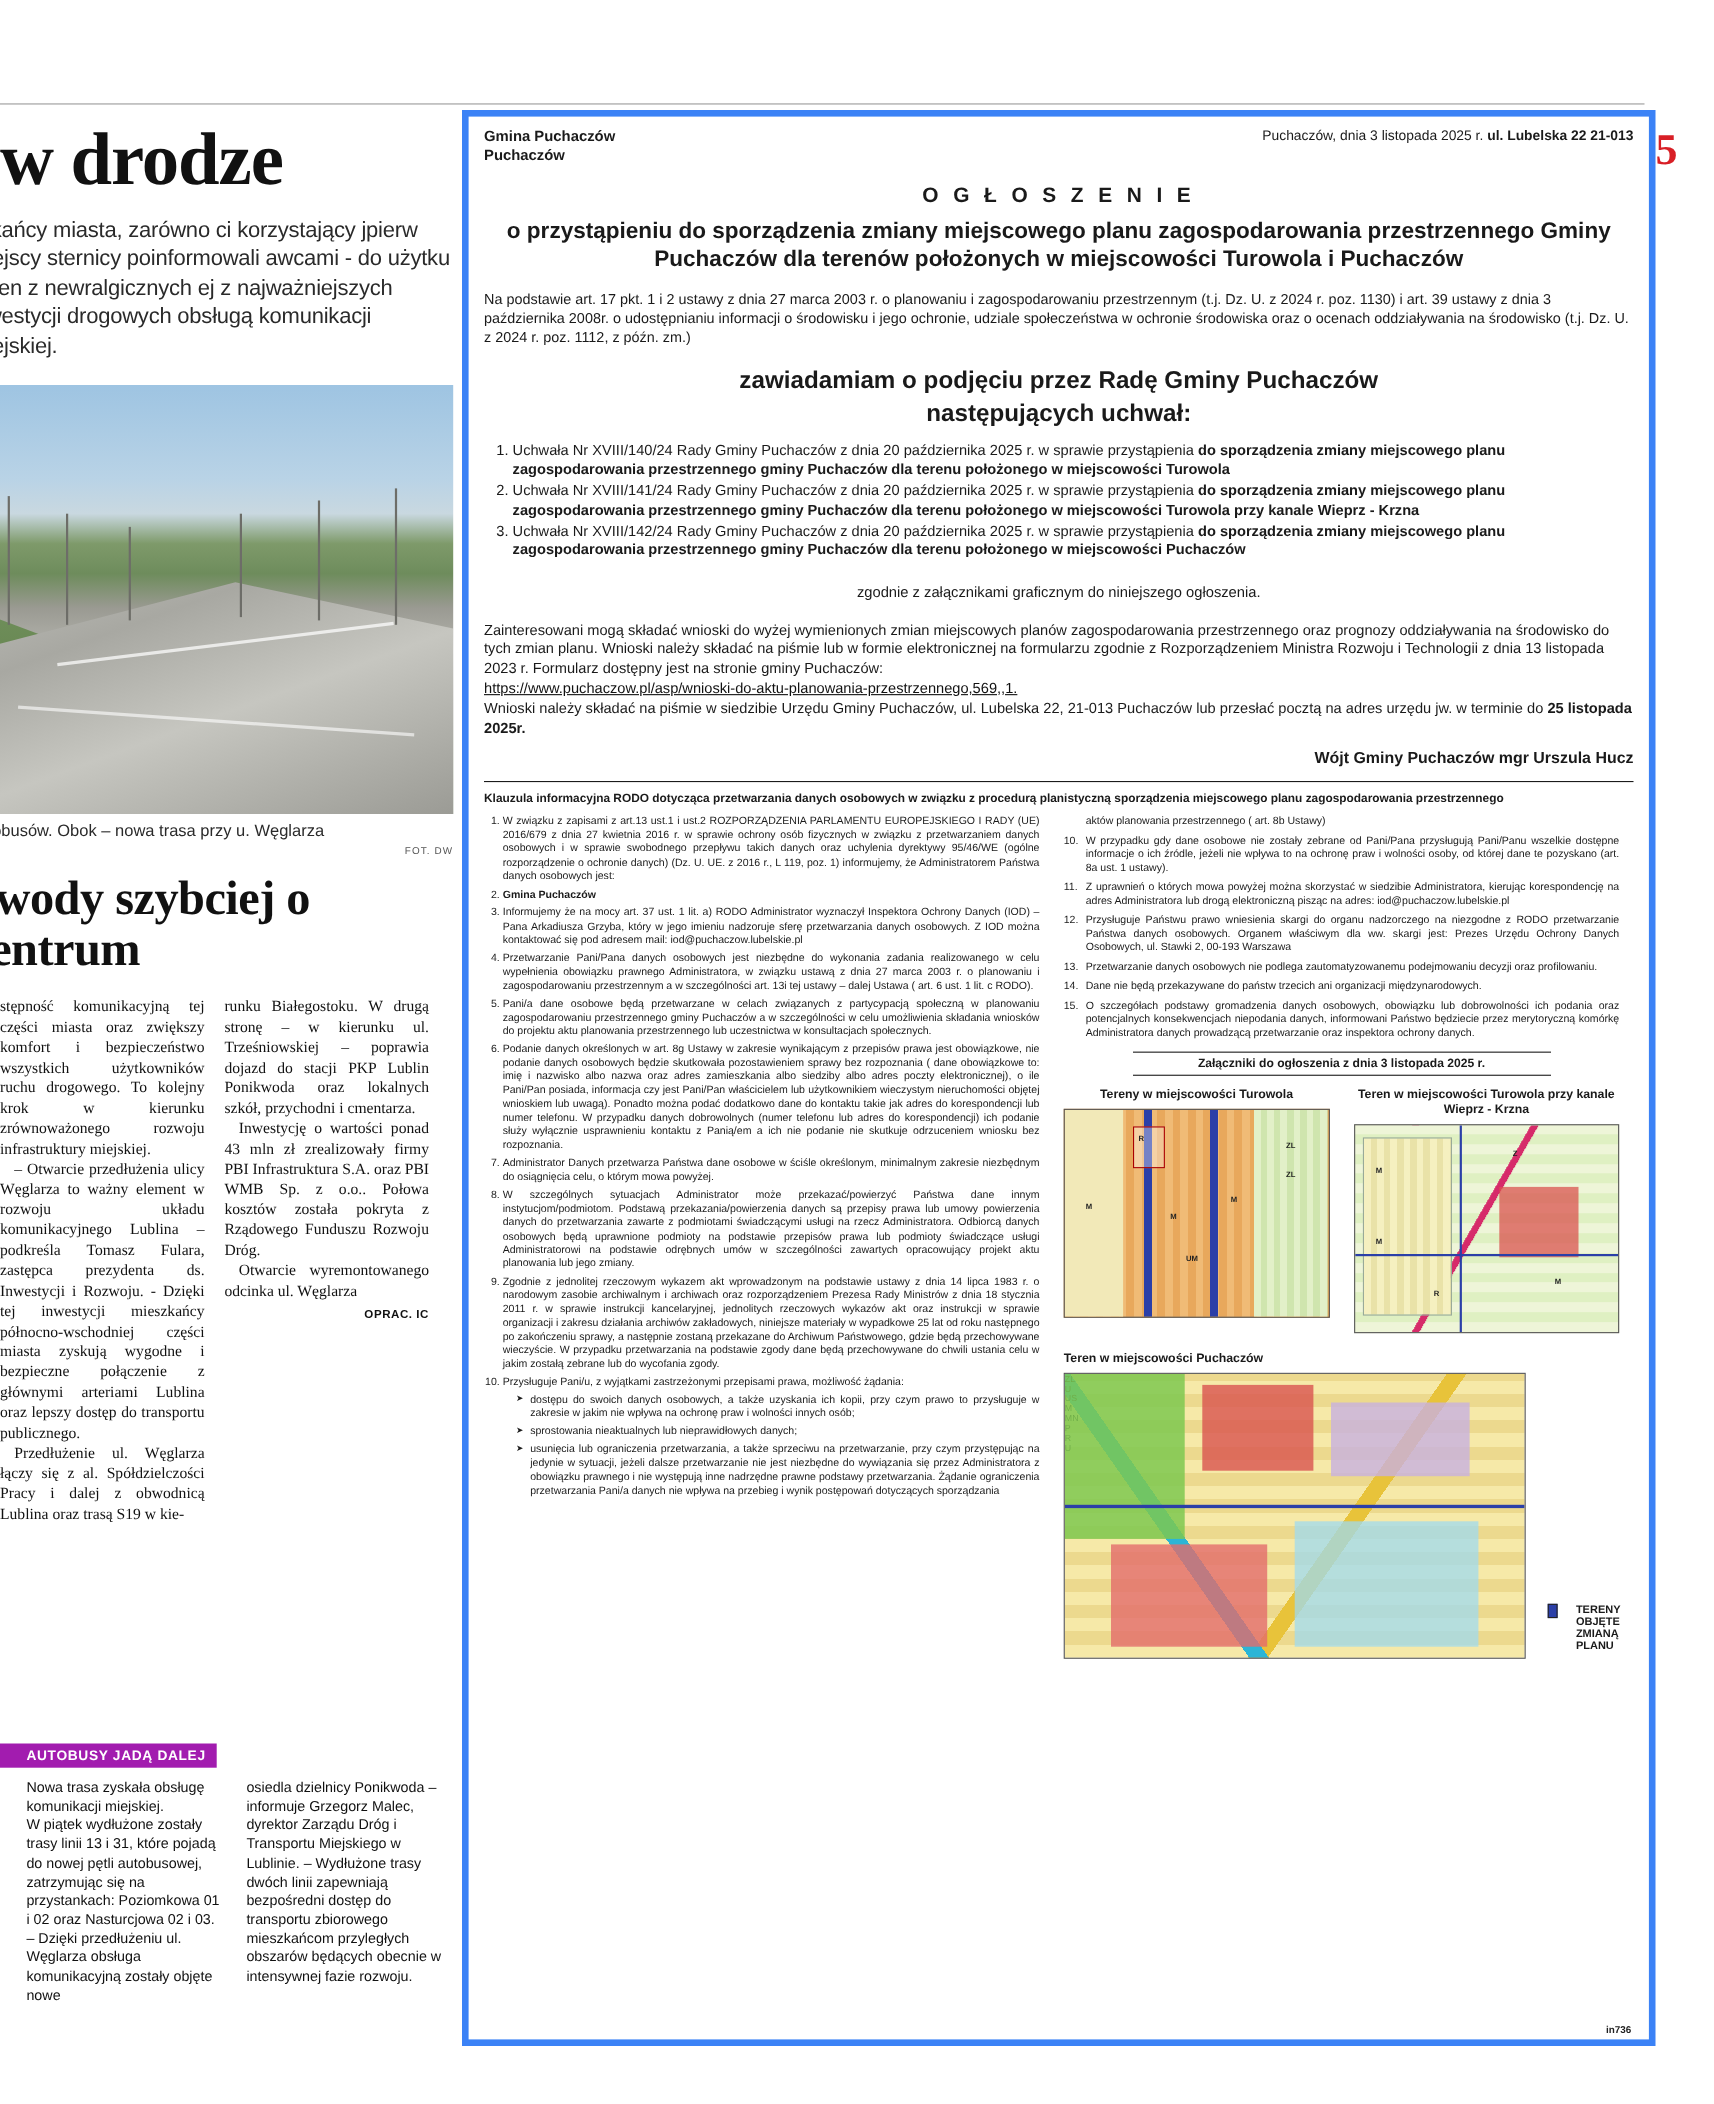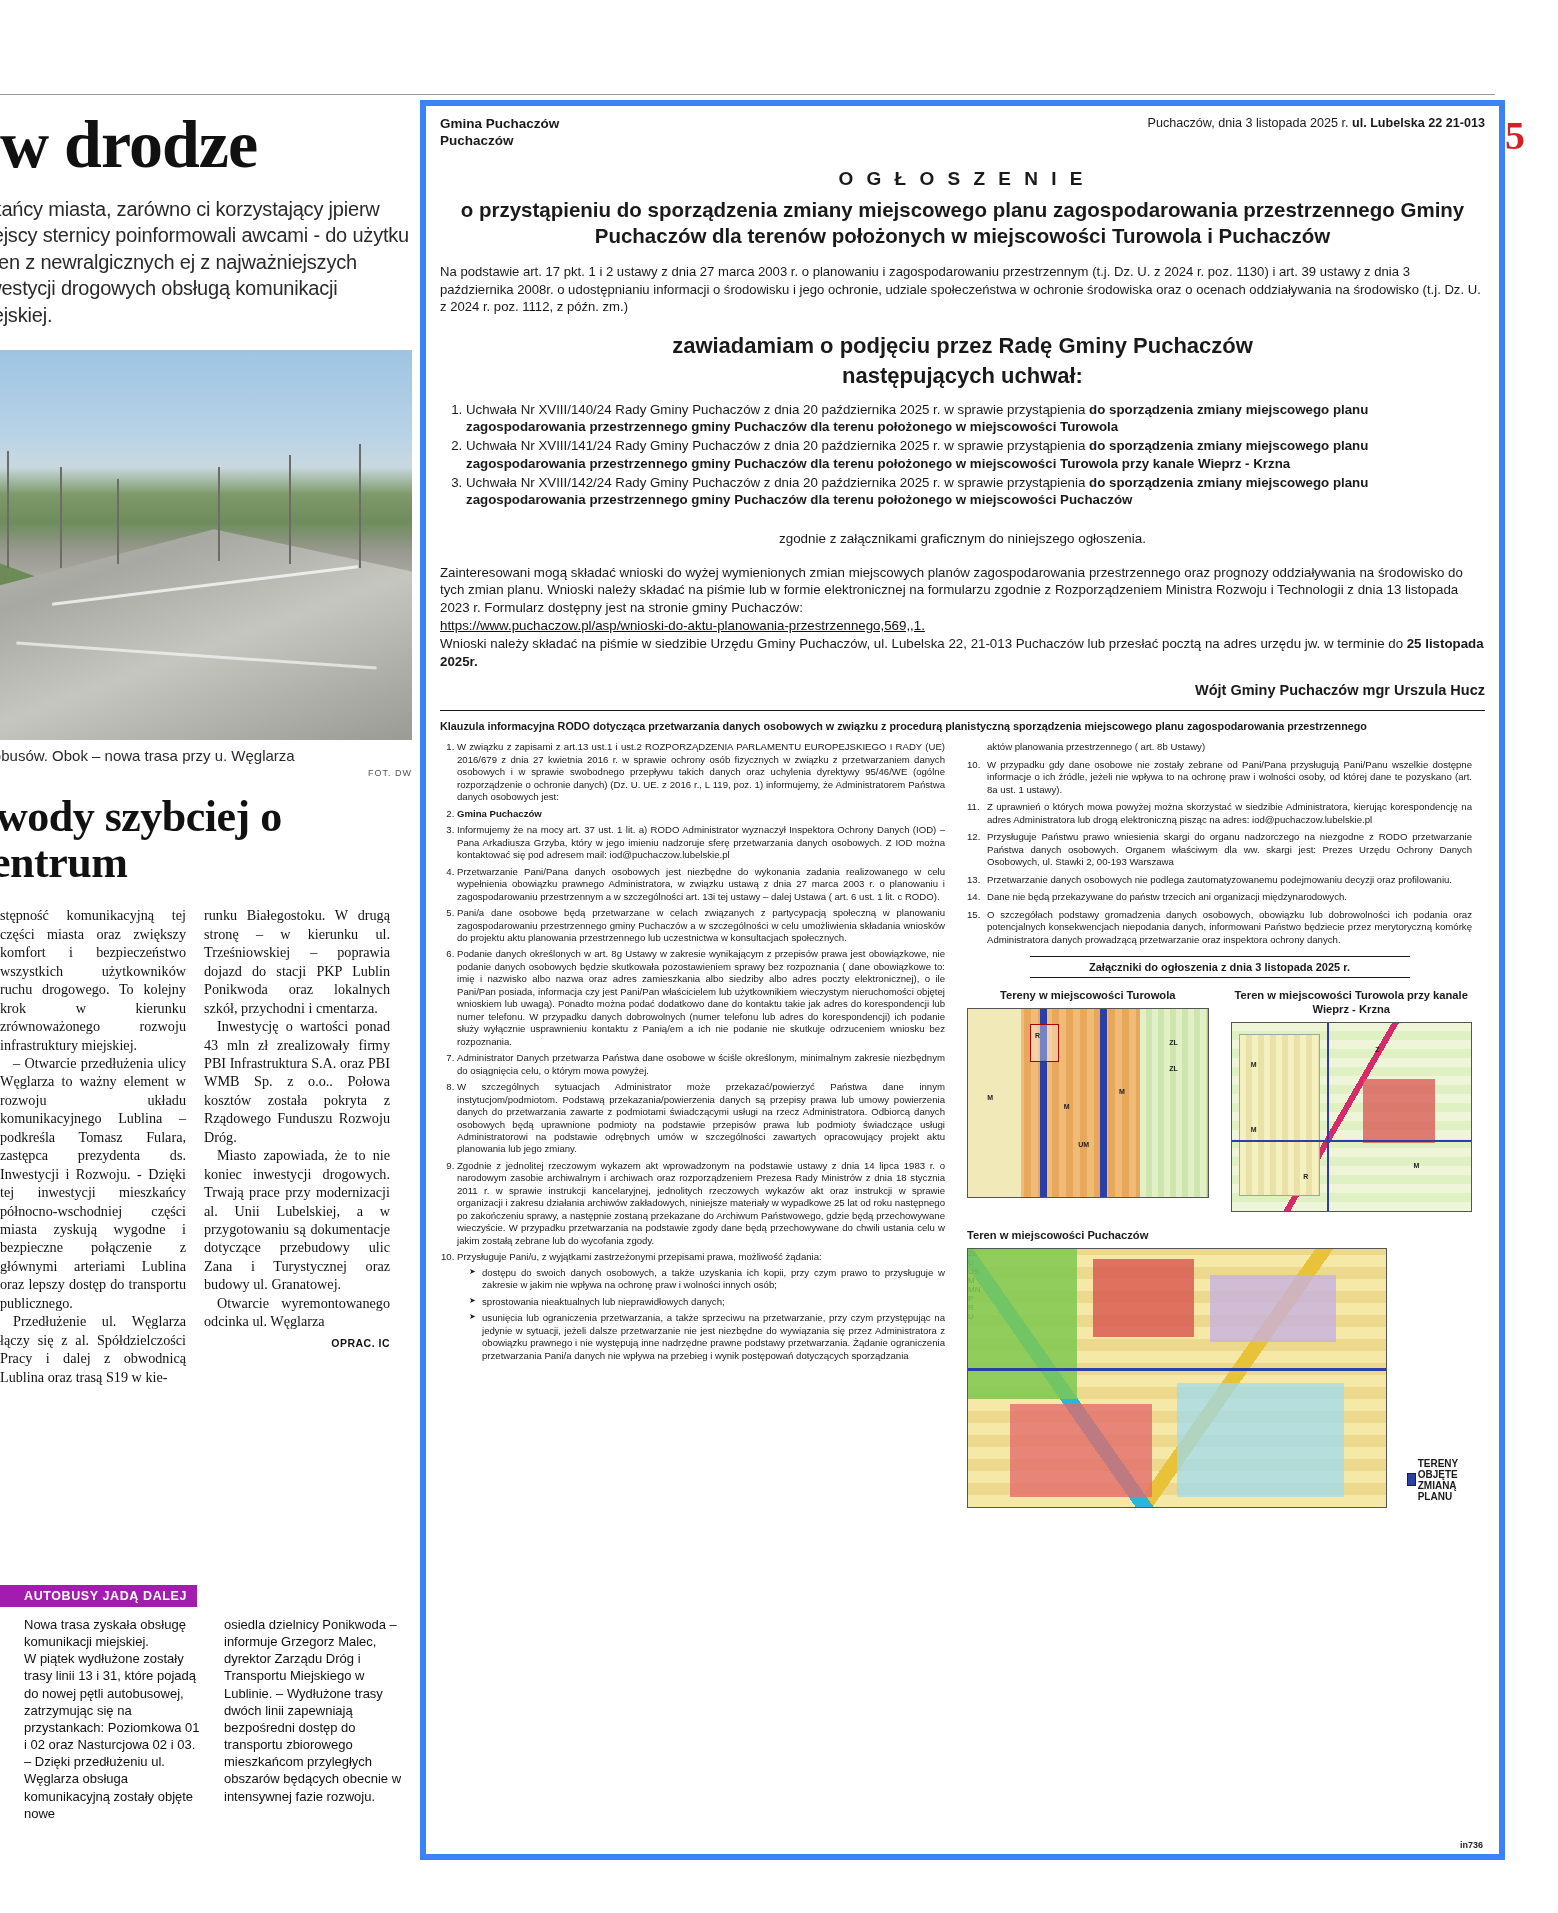--- a/index.html
+++ b/index.html
@@ -263,21 +263,21 @@
     font-size: 7px; font-weight: 700; color: #222;
   }
   .map-big {
     width: 420px; height: 260px; border: 1px solid #555;
     position: relative; overflow: hidden; background: #efe9d6;
   }
   .map3-wrap { margin-top: 16px; display: flex; gap: 20px; align-items: flex-start; }
   .legend {
     font-family: "Liberation Sans", sans-serif;
     font-size: 10px; font-weight: 700;
-    display: flex; align-items: center; gap: 2px; margin-top: 230px;
+    display: flex; gap: 17px; margin-top: 230px;
   }
   .legend .swatch {
     width: 22px; height: 13px; border: 1px solid #222; background: #2b3fa8;
   }
   .incode {
     position: absolute; right: 16px; bottom: 4px;
     font-family: "Liberation Sans", sans-serif;
     font-size: 9px; font-weight: 700; color: #222;
   }
 </style>
@@ -321,21 +321,20 @@
 
     <div class="body-cols">
       <div class="bodycol">
         <p class="noind">stępność komunikacyjną tej części miasta oraz zwiększy komfort i bezpieczeństwo wszystkich użytkowników ruchu drogowego. To kolejny krok w kierunku zrównoważonego rozwoju infrastruktury miejskiej.</p>
         <p>– Otwarcie przedłużenia ulicy Węglarza to ważny element w rozwoju układu komunikacyjnego Lublina – podkreśla Tomasz Fulara, zastępca prezydenta ds. Inwestycji i Rozwoju. - Dzięki tej inwestycji mieszkańcy północno-wschodniej części miasta zyskują wygodne i bezpieczne połączenie z głównymi arteriami Lublina oraz lepszy dostęp do transportu publicznego.</p>
         <p>Przedłużenie ul. Węglarza łączy się z al. Spółdzielczości Pracy i dalej z obwodnicą Lublina oraz trasą S19 w kie-</p>
       </div>
       <div class="bodycol">
         <p class="noind">runku Białegostoku. W drugą stronę – w kierunku ul. Trześniowskiej – poprawia dojazd do stacji PKP Lublin Ponikwoda oraz lokalnych szkół, przychodni i cmentarza.</p>
         <p>Inwestycję o wartości ponad 43 mln zł zrealizowały firmy PBI Infrastruktura S.A. oraz PBI WMB Sp. z o.o.. Połowa kosztów została pokryta z Rządowego Funduszu Rozwoju Dróg.</p>
-        <p>Miasto zapowiada, że to nie koniec inwestycji drogowych. Trwają prace przy modernizacji al. Unii Lubelskiej, a w przygotowaniu są dokumentacje dotyczące przebudowy ulic Zana i Turystycznej oraz budowy ul. Granatowej.</p>
         <p>Otwarcie wyremontowanego odcinka ul. Węglarza</p>
         <div class="oprac">OPRAC. IC</div>
       </div>
     </div>
   </div>
 
   <div class="redbox-wrap">
     <div class="redbox-label">AUTOBUSY JADĄ DALEJ</div>
     <div class="redbox-cols">
       <div class="redbox-col" style="white-space:pre-line">Nowa trasa zyskała obsługę komunikacji miejskiej.

